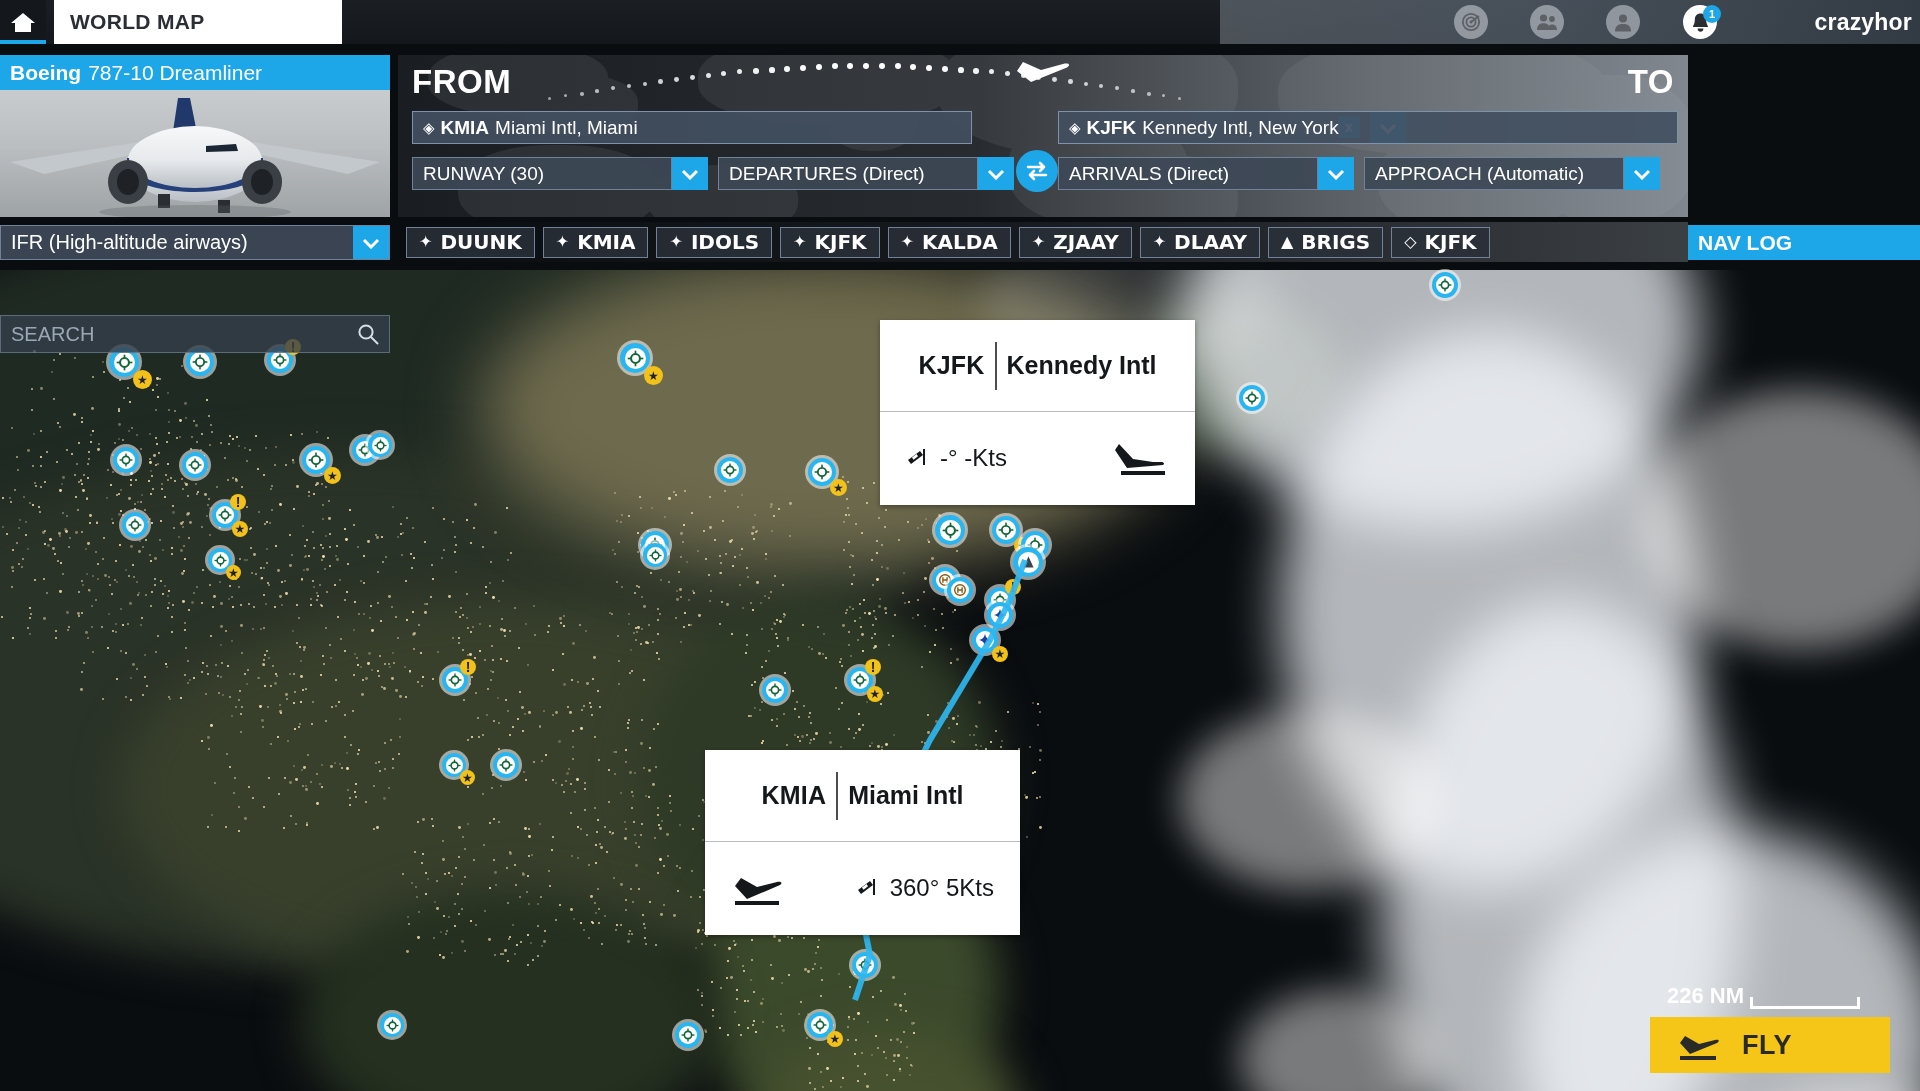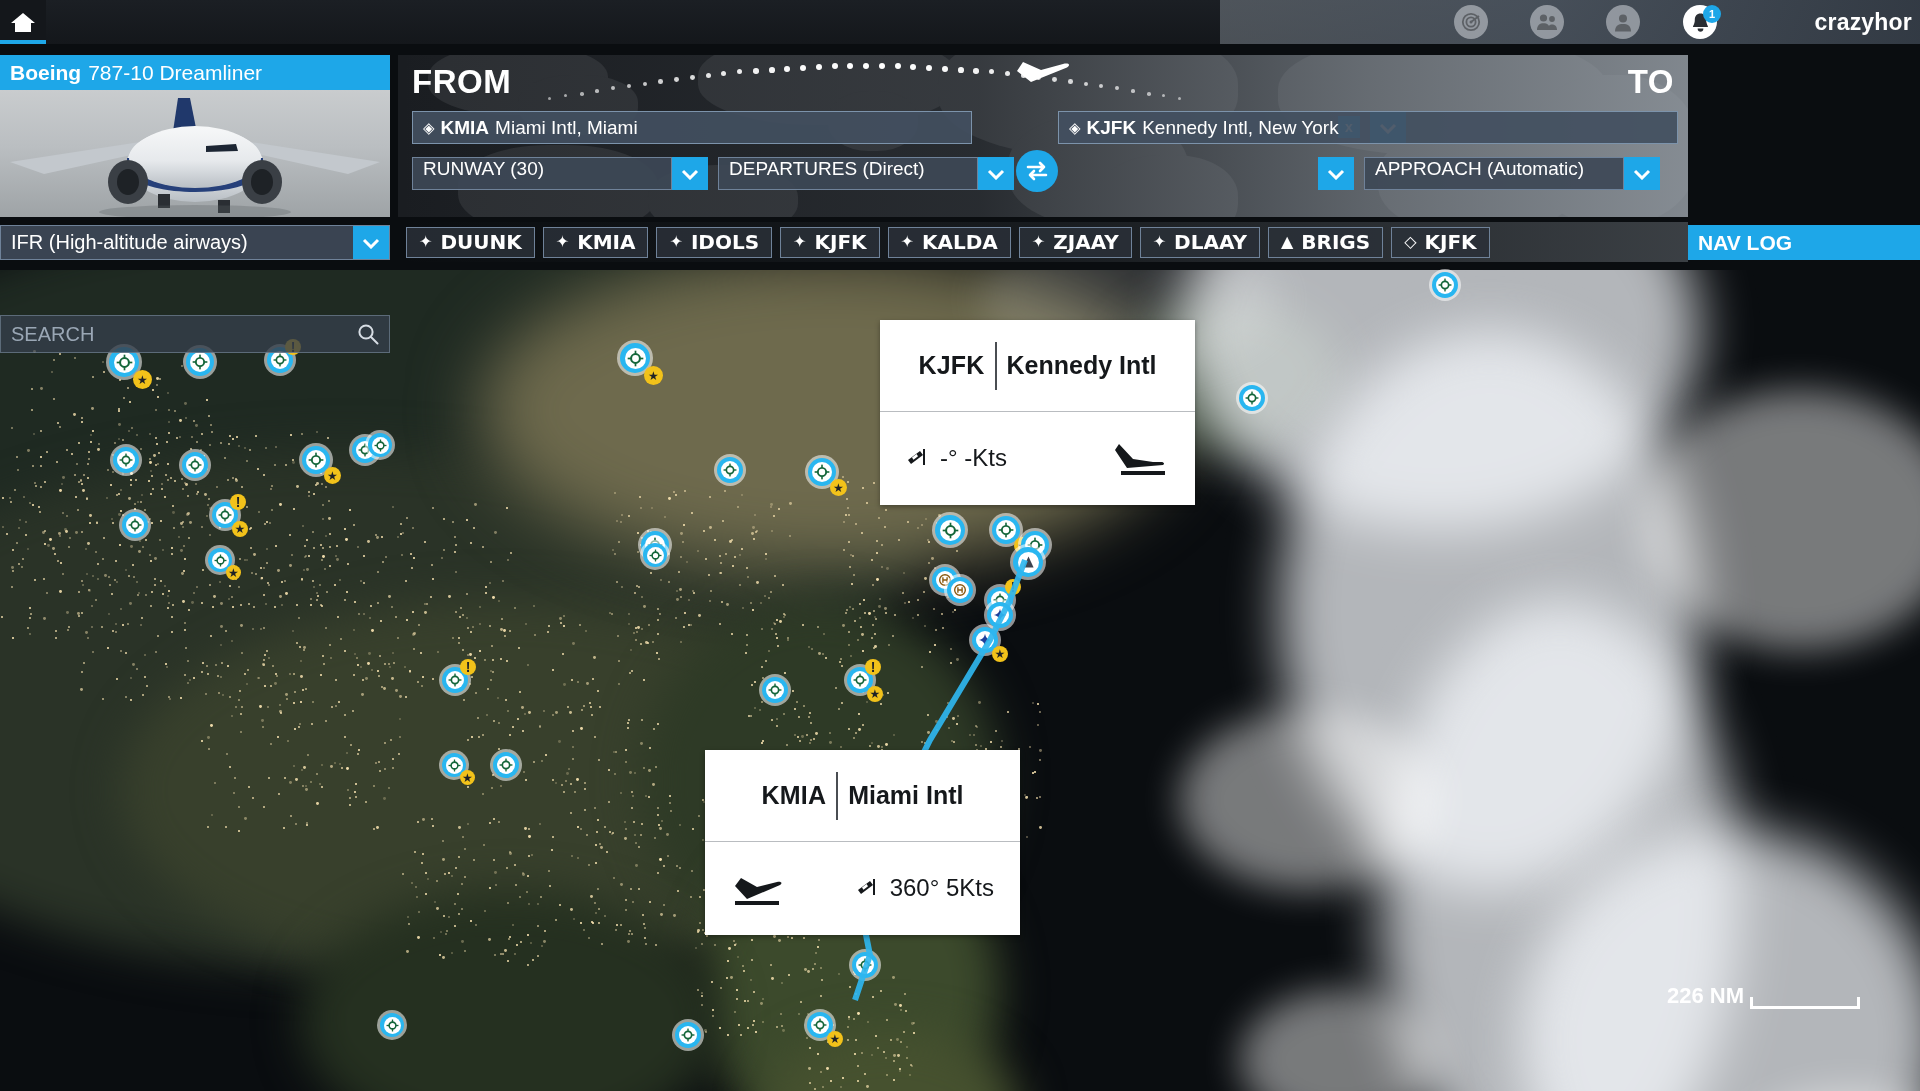--- a/index.html
+++ b/index.html
@@ -133,21 +133,21 @@
     display: flex; align-items: center; justify-content: center;
     font-size: 14px; font-weight: bold;
   }
   .dd-btn {
     position: absolute; background: #1ea7e8; display: flex; align-items: center; justify-content: center;
   }
   .dd-btn svg { display: block; }
   .sel-field {
     position: absolute; height: 33px;
     background: rgba(61,72,86,0.92); border: 1px solid #6f8299;
-    display: flex; align-items: flex-start; padding-left: 10px;
+    display: flex; align-items: center; padding-left: 10px;
     font-size: 19px; color: #ffffff; white-space: nowrap; overflow: hidden;
   }
   #swap-btn {
     position: absolute; width: 42px; height: 42px; border-radius: 50%;
     background: #1ea7e8; display: flex; align-items: center; justify-content: center;
     z-index: 5;
   }
 
   
   #cond-panel {
@@ -2584,20 +2584,23 @@
   <div id="topbar">
     <div id="topbar-right-bg"></div>
 
     <div id="home-btn">
       <svg width="26" height="24" viewBox="0 0 26 24">
         <path d="M13 3 L25 13 L21 13 L21 22 L5 22 L5 13 L1 13 Z" fill="#ffffff"></path>
       </svg>
     </div>
     <div id="home-underline"></div>
 
+    <div id="world-map-tab">
+      <span>WORLD MAP</span>
+    </div>
 
     <div class="topicon" style="right:432px;">
       <svg width="20" height="20" viewBox="0 0 20 20">
         <circle cx="10" cy="10" r="8.2" fill="none" stroke="#5d6166" stroke-width="1.8"></circle>
         <circle cx="10" cy="10" r="4.6" fill="none" stroke="#5d6166" stroke-width="1.8"></circle>
         <circle cx="10" cy="10" r="1.5" fill="#5d6166"></circle>
         <path d="M10 10 L18 4" stroke="#5d6166" stroke-width="1.8" fill="none"></path>
       </svg>
     </div>
     <div class="topicon" style="right:356px;">
@@ -2765,20 +2768,23 @@
         <path d="M21 15 L5 15 M9 11 L5 15 L9 19" stroke="#fff" stroke-width="2.6" fill="none" stroke-linecap="round" stroke-linejoin="round"></path>
       </svg>
     </div>
 
     <div class="icao-field" style="left:660px;top:56px;width:620px;">
       <span class="dia">◈</span>
       <b>KJFK</b>
       <span>Kennedy Intl, New York</span>
     </div>
 
+    <div class="sel-field" style="left:660px;top:102px;width:260px;">
+      <span>ARRIVALS (Direct)</span>
+    </div>
     <div class="dd-btn" style="left:920px;top:102px;width:36px;height:33px;">
       <svg width="18" height="12" viewBox="0 0 18 12">
           <path d="M2 3 L9 10 L16 3" stroke="#fff" stroke-width="3" fill="none"></path>
         </svg>
     </div>
 
     <div class="sel-field" style="left:966px;top:102px;width:260px;">
       <span>APPROACH (Automatic)</span>
     </div>
     <div class="dd-btn" style="left:1226px;top:102px;width:36px;height:33px;">
@@ -2848,14 +2854,21 @@
       <path d="M14 14 L20.5 20.5" stroke="#d7dde4" stroke-width="2" stroke-linecap="round"></path>
     </svg>
   </div>
 
 
   <div id="dist-label">
     <span>226 NM</span>
     <div id="scale-bar"></div>
   </div>
 
+  <div id="fly-btn">
+    <svg width="44" height="34" viewBox="0 0 44 34">
+      <path d="M2 15 L7 8 L21 16 L37 12 C41 11 42 13 39 15 L12 26 L2 15 Z" fill="#2a2b26"></path>
+      <rect x="2" y="28" width="36" height="4" fill="#2a2b26"></rect>
+    </svg>
+    <span>FLY</span>
+  </div>
 
 </div>
 
 </body></html>

